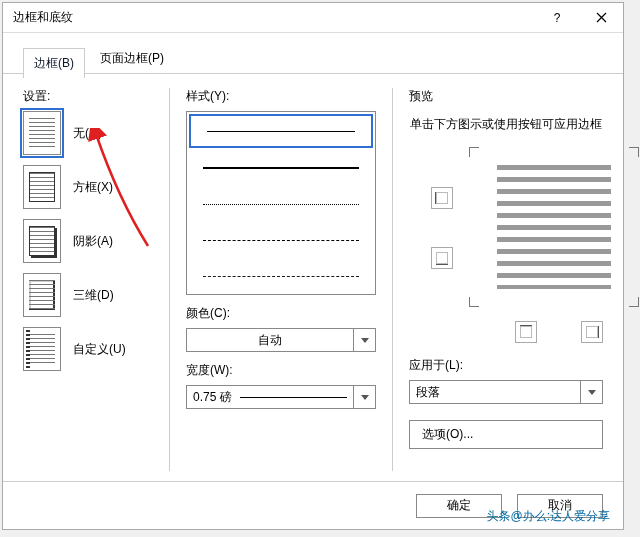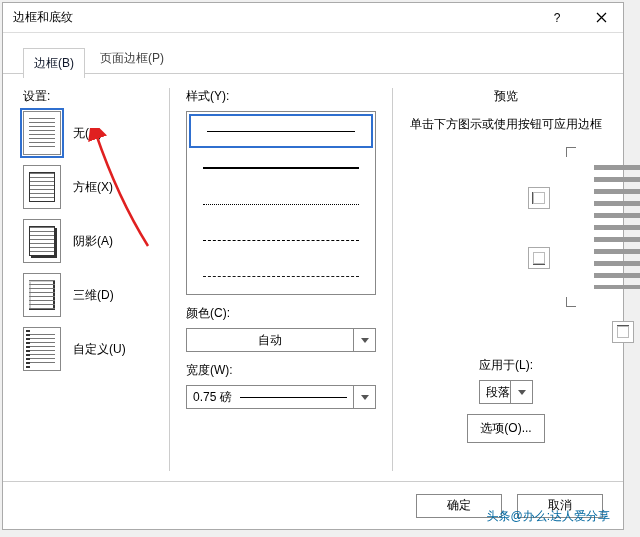--- a/index.html
+++ b/index.html
@@ -2,27 +2,27 @@
 <html><head>
 <meta charset="utf-8">
 <style>
   * { box-sizing: border-box; font-family: "Microsoft YaHei", sans-serif; font-size: 12px; }
   body { margin: 0; background: #f0f0f0; width: 640px; height: 537px; }
   .dialog { width: 622px; height: 528px; margin: 2px; background: #fff; border: 1px solid #aaa; display: flex; flex-direction: column; }
   .titlebar { height: 30px; display: flex; align-items: center; padding: 0 0 0 10px; border-bottom: 1px solid #ddd; }
   .titlebar .title { flex: 1; }
   .titlebar .btn { width: 44px; height: 30px; display: flex; align-items: center; justify-content: center; }
   .tabs { display: flex; padding: 10px 20px 0 20px; border-bottom: 1px solid #ccc; gap: 4px; }
-  .tab { padding: 6px 10px; color: #404040; border: 1px solid transparent; border-bottom: none; cursor: pointer; }
+  .tab { padding: 6px 10px; color: #000000; border: 1px solid transparent; border-bottom: none; cursor: pointer; }
   .tab.active { color: #0f172a; border-color: #ccc; background: #fff; position: relative; top: 5px; }
   .content { flex: 1; display: flex; padding: 14px 20px 10px 20px; gap: 10px; }
   .col { display: flex; flex-direction: column; }
   .col-left { width: 130px; }
   .col-mid { width: 190px; }
-  .col-right { flex: 1; align-items: center; }
+  .col-right { flex: 1; }
   .section-label { margin-bottom: 6px; }
   .setting-list { display: flex; flex-direction: column; gap: 10px; }
   .setting-item { display: flex; align-items: center; gap: 12px; cursor: pointer; }
   .setting-thumb { width: 38px; height: 44px; border: 1px solid #888; background: #fff; position: relative; display:flex; align-items:center; justify-content:center; }
   .setting-thumb.selected { outline: 2px solid #2f6fcf; outline-offset: 1px; }
   .setting-thumb .para { width: 26px; height: 30px; position: relative; }
   .para-lines { position:absolute; inset:0; background: repeating-linear-gradient(to bottom,#777 0 1px,transparent 1px 4px); }
   .thumb-border { border:1px solid #333; }
   .thumb-shadow { box-shadow: 2px 2px 0 #333; }
   .thumb-3d { box-shadow: inset -2px -2px 0 #333, inset 2px 2px 0 #ccc; }
@@ -55,21 +55,21 @@
   .edge-btn.left1 { left:22px; top:40px; }
   .edge-btn.left2 { left:22px; top:100px; }
   .edge-btn.bot1 { left:106px; top:174px; }
   .edge-btn.bot2 { left:172px; top:174px; }
   .edge-icon { width:12px; height:12px; border:1px solid #bbb; position:relative; }
   .edge-icon::before { content:""; position:absolute; background:#555; }
   .edge-btn.left1 .edge-icon::before { left:-2px; top:-1px; bottom:-1px; width:1px; }
   .edge-btn.left2 .edge-icon::before { left:-1px; right:-1px; bottom:-2px; height:1px; }
   .edge-btn.bot1 .edge-icon::before { top:-2px; left:-1px; right:-1px; height:1px; }
   .edge-btn.bot2 .edge-icon::before { right:-2px; top:-1px; bottom:-1px; width:1px; }
-  .options-btn { float:right; padding:5px 12px; border:1px solid #888; background:#fff; cursor:pointer; }
+  .options-btn { float:right; padding:5px 12px; border:1px solid #888; background:#fff; cursor:pointer; margin-top:6px; }
   .footer { height:48px; border-top:1px solid #ccc; display:flex; justify-content:flex-end; align-items:center; gap:15px; padding-right:20px; }
   .footer button { width:86px; height:24px; border:1px solid #888; background:#fff; cursor:pointer; }
   .watermark { position:absolute; right:30px; bottom:12px; color:#0369a1; font-size:12px; pointer-events:none; z-index:5; }
   .arrow-annot { position:absolute; left:88px; top:128px; width:70px; height:120px; pointer-events:none; z-index:4; }
   .arrow-annot svg { width:100%; height:100%; }
   .width-line { flex:1; border-top:1px solid #000; margin-right:6px; }
 </style>
 </head>
 <body>
 

